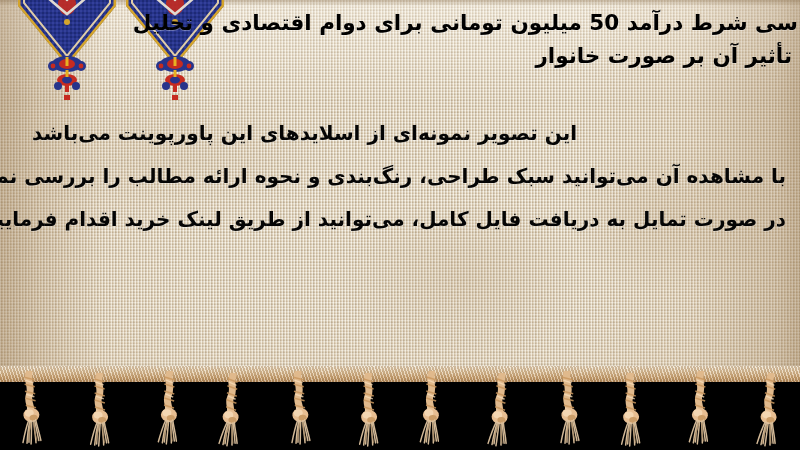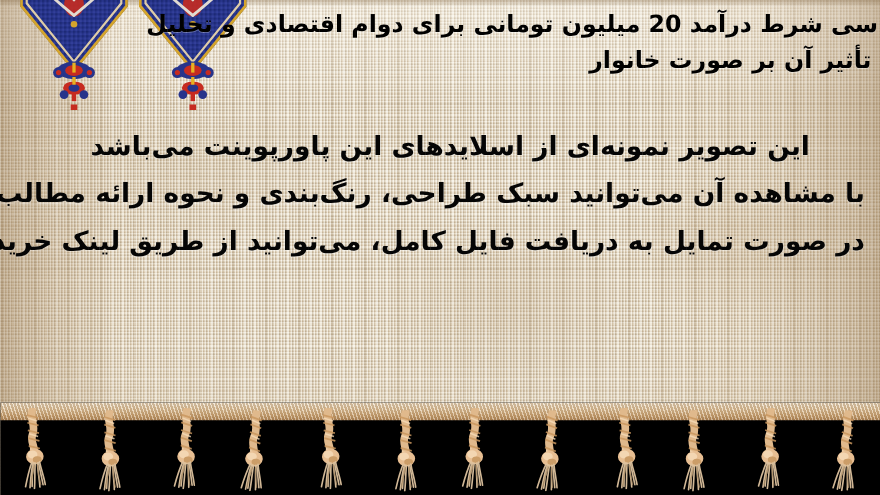--- a/index.html
+++ b/index.html
@@ -77,24 +77,24 @@
     font-size:21.5px;
     line-height:33px;
     letter-spacing:0px;
     text-shadow:0 1px 0 rgba(255,255,255,.28);
   }
   .title-line{white-space:nowrap;}
   .title-line.l1{margin-right:-6px;}
 
   .body-block{
     position:absolute;top:112px;right:14px;left:14px;
-    text-align:center;direction:rtl;
+    text-align:left;direction:rtl;
     color:#050505;
     font-weight:bold;
-    font-size:24px;
+    font-size:20px;
     line-height:43px;
     text-shadow:0 1px 0 rgba(255,255,255,.25);
   }
   .body-line{white-space:nowrap;}
   .body-line.b1{padding-left:18px;}
   .body-line.b2{padding-left:0px;}
   .body-line.b3{padding-left:0px;}
 
   
   .fringe-zone{
@@ -291,21 +291,21 @@
         <rect x="21.5" y="15" width="3" height="7" fill="#e7b122"></rect>
         <ellipse cx="14" cy="31" rx="4" ry="4" fill="#27348b"></ellipse>
         <ellipse cx="32" cy="31" rx="4" ry="4" fill="#27348b"></ellipse>
         <rect x="21" y="30" width="4" height="7" fill="#c62b20"></rect>
         <rect x="20" y="40" width="6" height="5" fill="#c62b20"></rect>
       </g>
     </svg>
   </div>
 
   <div class="title-block">
-    <div class="title-line l1">سی شرط درآمد 20 میلیون تومانی برای دوام اقتصادی و تحلیل</div>
+    <div class="title-line l1">سی شرط درآمد 50 میلیون تومانی برای دوام اقتصادی و تحلیل</div>
     <div class="title-line l2">تأثیر آن بر صورت خانوار</div>
   </div>
 
   <div class="body-block">
     <div class="body-line b1">این تصویر نمونه‌ای از اسلایدهای این پاورپوینت می‌باشد</div>
     <div class="body-line b2">با مشاهده آن می‌توانید سبک طراحی، رنگ‌بندی و نحوه ارائه مطالب را بررسی نمایید</div>
     <div class="body-line b3">در صورت تمایل به دریافت فایل کامل، می‌توانید از طریق لینک خرید اقدام فرمایید</div>
   </div>
 
   <div class="fringe-zone">

